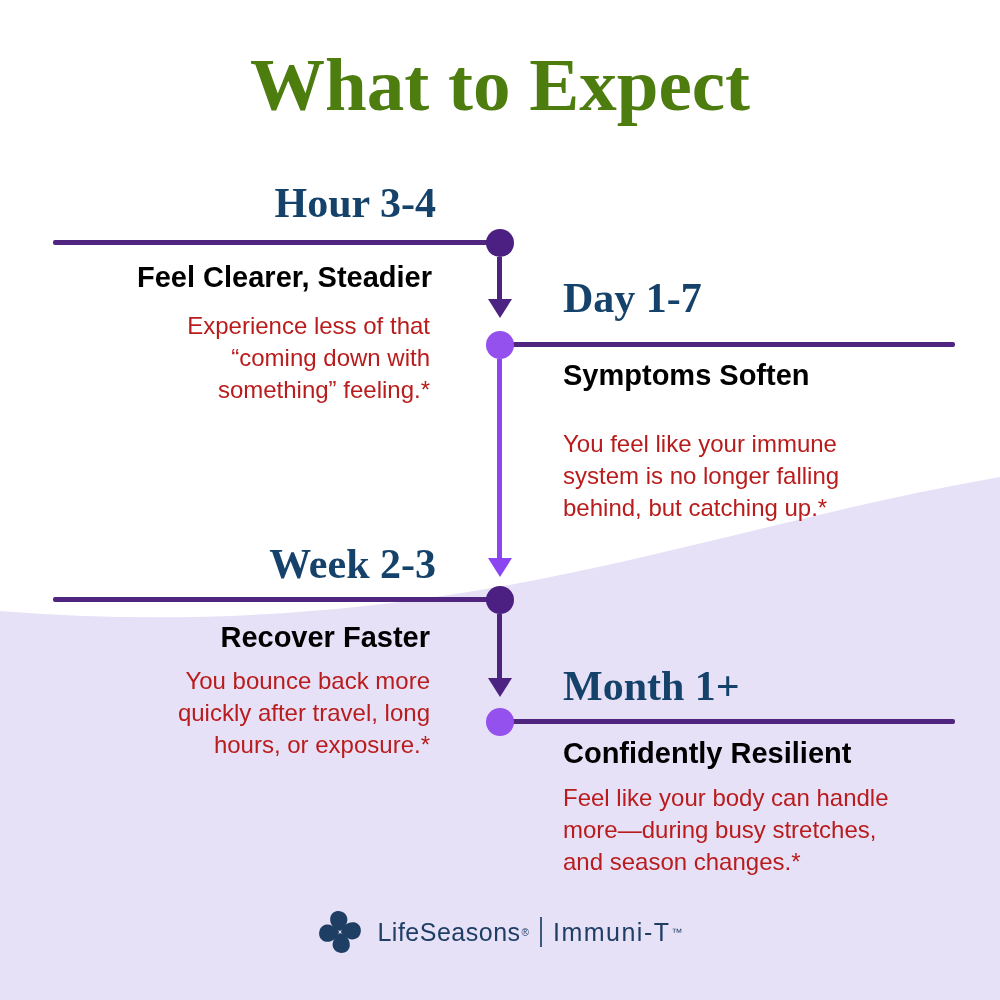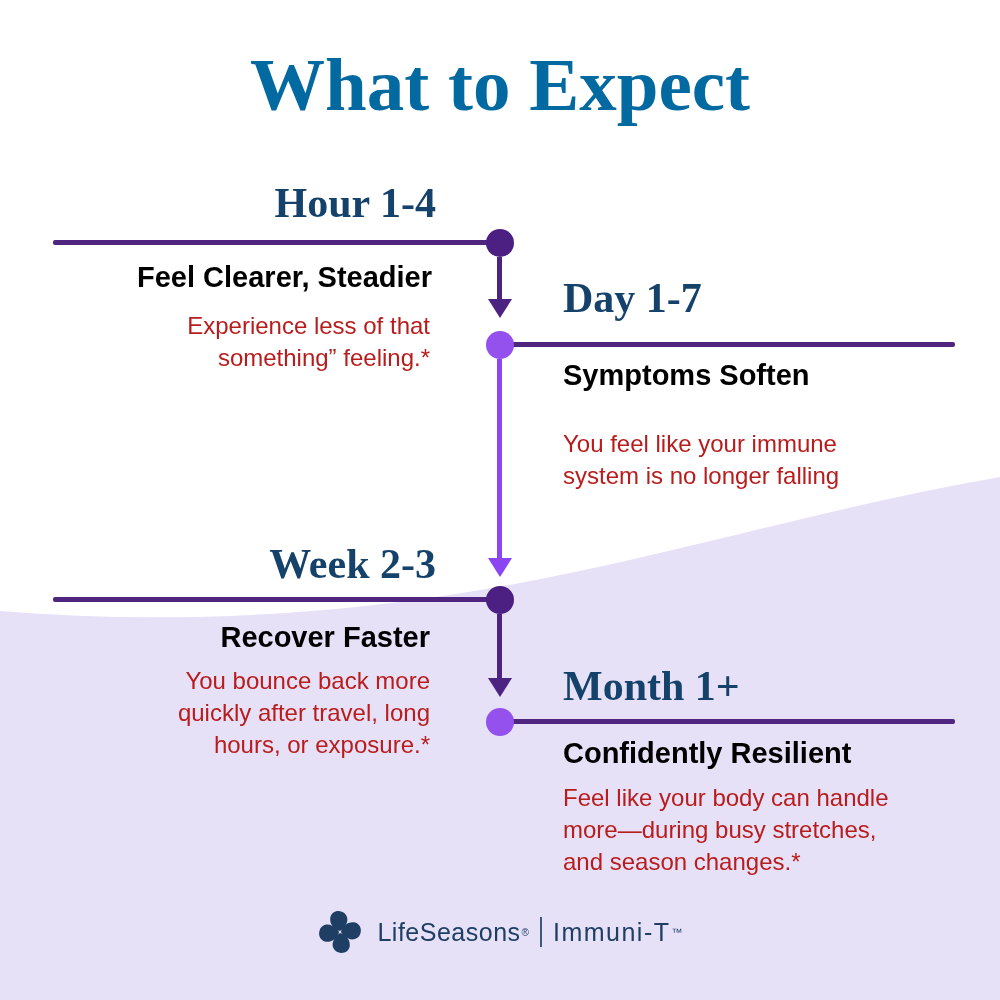--- a/index.html
+++ b/index.html
@@ -12,21 +12,21 @@
   #frame * { box-sizing:border-box; }
   #wave-svg { position:absolute; inset:0; z-index:0; }
   .content { position:absolute; inset:0; z-index:1; }
 
   
   .page-title {
     position:absolute; top:47px; left:0; right:0;
     text-align:center;
     font-family:"Liberation Serif", serif; font-weight:bold;
     font-size:75px; line-height:1; letter-spacing:0px;
-    color:#0369a1;
+    color:#4d7c0f;
   }
   .period {
     position:absolute;
     font-family:"Liberation Serif", serif; font-weight:bold;
     font-size:42px; line-height:1; color:#15426a;
     white-space:nowrap;
   }
   .headline {
     position:absolute;
     font-weight:bold; font-size:29px; line-height:1.1;
@@ -84,39 +84,41 @@
 <div id="frame">
 
   <svg id="wave-svg" viewBox="0 0 1000 1000" width="1000" height="1000" aria-hidden="true">
     <path d="M0,611 C160,624 320,617 480,590 C660,560 820,508 1000,477 L1000,1000 L0,1000 Z" fill="#e7e1f8"></path>
   </svg>
 
   <div class="content">
 
     <div class="page-title">What to Expect</div>
 
-    <div class="period align-right" style="top:182px; right:564px;">Hour 1-4</div>
+    <div class="period align-right" style="top:182px; right:564px;">Hour 3-4</div>
     <div class="rule" style="top:240px; left:53px; width:447px;"></div>
     <div class="dot dot-dark" style="top:229px; left:486px;"></div>
     <div class="headline align-right" style="top:262px; right:568px;">Feel Clearer, Steadier</div>
     <div class="body-text align-right" style="top:310px; right:570px;">
       <div>Experience less of that</div>
+      <div>“coming down with</div>
       <div>something” feeling.*</div>
     </div>
 
     <div class="shaft shaft-dark" style="top:257px; left:497px; height:42px;"></div>
     <div class="head head-dark" style="top:299px; left:488px;"></div>
 
     <div class="period align-left" style="top:277px; left:563px;">Day 1-7</div>
     <div class="rule" style="top:342px; left:500px; width:455px;"></div>
     <div class="dot dot-bright" style="top:331px; left:486px;"></div>
     <div class="headline align-left" style="top:360px; left:563px;">Symptoms Soften</div>
     <div class="body-text align-left" style="top:428px; left:563px;">
       <div>You feel like your immune</div>
       <div>system is no longer falling</div>
+      <div>behind, but catching up.*</div>
     </div>
 
     <div class="shaft shaft-bright" style="top:359px; left:497px; height:199px;"></div>
     <div class="head head-bright" style="top:558px; left:488px;"></div>
 
     <div class="period align-right" style="top:543px; right:564px;">Week 2-3</div>
     <div class="rule" style="top:597px; left:53px; width:447px;"></div>
     <div class="dot dot-dark" style="top:586px; left:486px;"></div>
     <div class="headline align-right" style="top:622px; right:570px;">Recover Faster</div>
     <div class="body-text align-right" style="top:665px; right:570px;">

